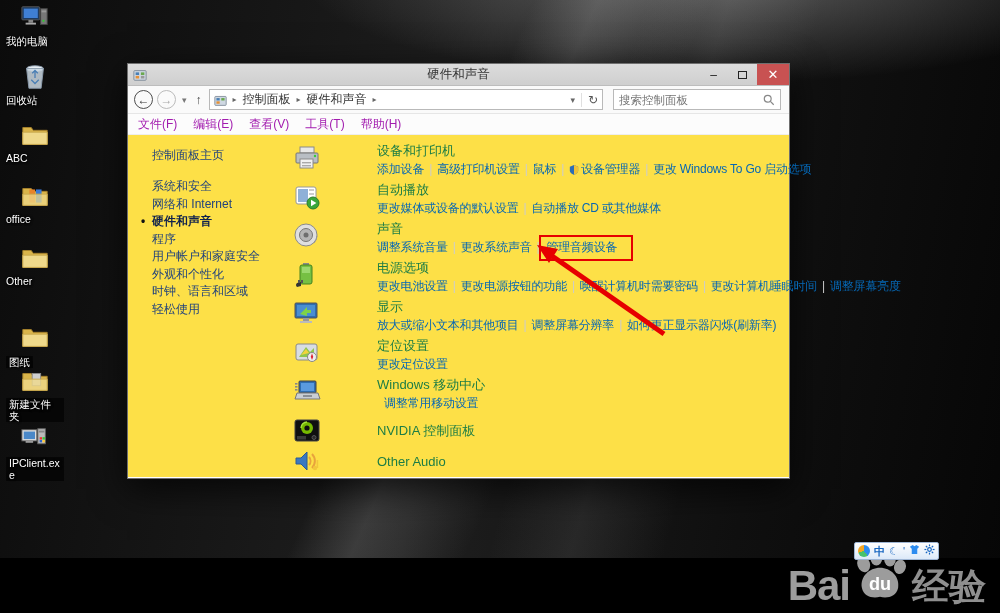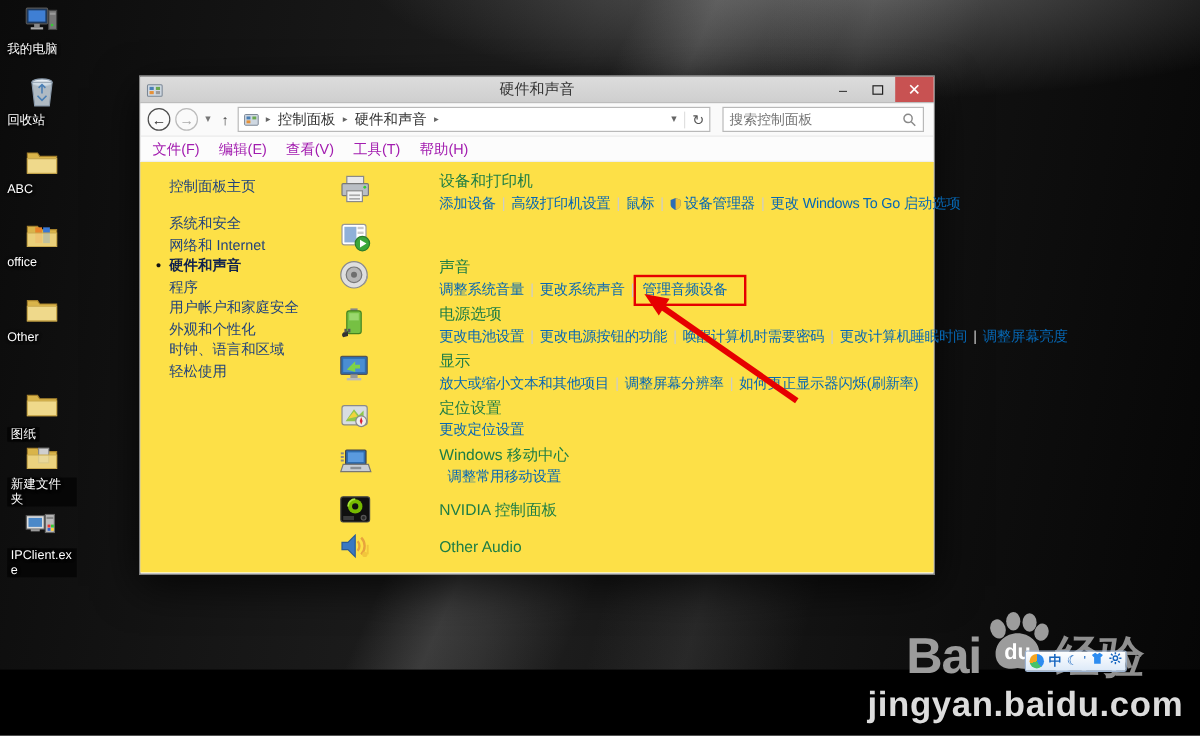--- a/index.html
+++ b/index.html
@@ -20,21 +20,21 @@
   .desk-icon { position:absolute; left:6px; width:58px; text-align:left; cursor:pointer; }
   .desk-icon .glyph { width:30px; height:30px; margin:0 auto; }
   .desk-icon .lbl {
     margin-top:2px; font-size:10.5px; color:#fff; line-height:12px;
     text-shadow:1px 1px 2px #000, 0 0 3px #000; word-break:break-all;
   }
   .desk-icon .lbl.dark-bg { background:rgba(5,5,5,.85); display:inline-block; padding:0 3px; }
 
   
   .win {
-    position:absolute; left:116px; top:63px; width:663px; height:416px;
+    position:absolute; left:127px; top:63px; width:663px; height:416px;
     background:#fff; border:1px solid #6f6f6f;
     box-shadow:0 10px 34px rgba(0,0,0,.75);
   }
   .titlebar {
     height:22px; background:linear-gradient(#dcdcdc,#cfcfcf);
     display:flex; align-items:center; position:relative;
     border-bottom:1px solid #bdbdbd;
   }
   .titlebar .app-ico { width:14px; height:14px; margin-left:5px; }
   .titlebar .t-title {
@@ -329,20 +329,26 @@
       <div class="cp-item">
         <div class="icon">
           <svg viewBox="0 0 28 28" width="28" height="28">
               <rect x="3" y="4" width="20" height="17" rx="2" fill="#fff" stroke="#999"></rect>
               <rect x="5" y="6" width="10" height="13" fill="#8fb0d8"></rect>
               <rect x="16" y="6" width="5" height="2" fill="#ccc"></rect>
               <rect x="16" y="10" width="5" height="2" fill="#ccc"></rect>
               <circle cx="20" cy="20" r="6" fill="#3aa63a" stroke="#2b7d2b"></circle>
               <polygon points="18,16.8 18,23.2 23.4,20" fill="#fff"></polygon>
             </svg>
+        </div>
+        <div>
+          <div class="cp-title">自动播放</div>
+          <div class="cp-links">
+            <span class="cp-link">更改媒体或设备的默认设置</span><span class="cp-link">自动播放 CD 或其他媒体</span>
+          </div>
         </div>
       </div>
 
       <div class="cp-item">
         <div class="icon">
           <svg viewBox="0 0 28 28" width="28" height="28">
               <circle cx="13" cy="13" r="11" fill="#dfdfdf" stroke="#8a8a8a"></circle>
               <circle cx="13" cy="13" r="6.5" fill="#b5b5b5" stroke="#777"></circle>
               <circle cx="13" cy="13" r="2.5" fill="#6e6e6e"></circle>
               <path d="M21 21 a11 11 0 0 0 3-7" stroke="#999" fill="none"></path>
@@ -500,14 +506,13 @@
             <ellipse cx="28" cy="9" rx="6.5" ry="8.5"></ellipse>
             <ellipse cx="43" cy="10" rx="6.5" ry="8.5"></ellipse>
             <ellipse cx="54" cy="19" rx="6.5" ry="8" transform="rotate(16 54 19)"></ellipse>
             <path d="M32 20 C44 20 54 30 52 42 C50 52 40 54 32 52 C24 54 14 52 12 42 C10 30 20 20 32 20 Z"></path>
           </g>
           <text x="32" y="44" font-size="20" font-weight="bold" fill="#fff" text-anchor="middle" font-family="Liberation Sans, sans-serif">du</text>
         </svg>
     </span>
     <span class="wm-suffix">经验</span>
   </div>
-  <div class="wm-url">jingyan.baidu.com</div>
 </div>
 
 </body></html>

